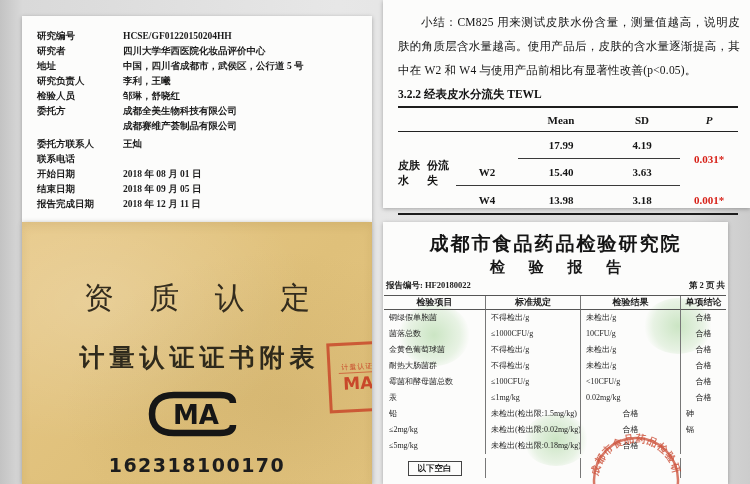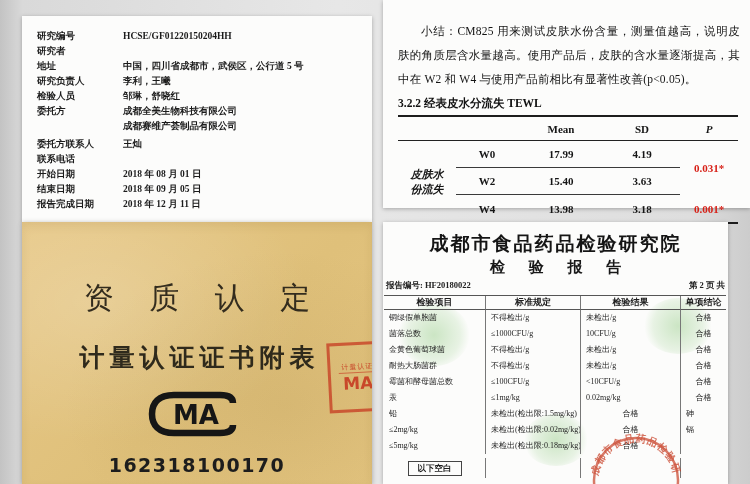--- a/index.html
+++ b/index.html
@@ -9,32 +9,32 @@
     background:linear-gradient(90deg,#c3c3c3 0%,#d9d9d9 3%,#e7e7e7 45%,#dedede 92%,#cccccc 100%); overflow:hidden; }
   .panel { position:absolute; background:#fcfcfb; box-shadow:0 1px 4px rgba(0,0,0,.28); }
 
   
   .p-tl { left:22px; top:16px; width:350px; height:206px; padding:13px 8px 0 15px; }
   .kv { display:flex; font-size:9.5px; font-weight:bold; color:#1b1b1b; line-height:15px; }
   .kv .k { width:86px; flex:none; }
   .kv .v { flex:1; white-space:nowrap; }
 
   
-  .p-tr { left:383px; top:0; width:367px; height:208px; padding:19px 10px 0 15px; }
+  .p-tr { left:383px; top:0; width:367px; height:208px; padding:10px 10px 0 15px; }
   .summary { font-size:11.5px; line-height:24px; color:#141414; text-align:justify; text-indent:2em; letter-spacing:.2px; }
   .tewl-heading { font-size:11.5px; font-weight:bold; color:#111; margin-top:5px; }
   .tewl-table { margin-top:4px; width:340px; display:grid;
     grid-template-columns:58px 62px 86px 76px 1fr; grid-template-rows:24px 27px 27px 27px;
     border-top:2px solid #1d1d1d; border-bottom:2px solid #1d1d1d;
     font-size:11px; font-weight:bold; color:#161616; }
   .tewl-table > div { display:flex; align-items:center; justify-content:center; }
   .hb { border-bottom:1.5px solid #222; }
   .ul { border-bottom:1px solid #3a3a3a; }
   .th-p { font-style:italic; }
-  .grp { grid-row:2 / span 3; grid-column:1; flex-direction:column; line-height:15px;font-style:italic; }
+  .grp { grid-row:2 / span 3; grid-column:1; flex-direction:row; line-height:15px; }
   .pcell { color:#d71f16; }
   .p1 { grid-row:2 / span 2; grid-column:5; }
   .p2 { grid-row:4; grid-column:5; }
 
   
   .p-bl { left:22px; top:222px; width:350px; height:262px;
     background:
       radial-gradient(ellipse at 20% 30%, rgba(255,255,255,.18), transparent 55%),
       radial-gradient(ellipse at 75% 70%, rgba(120,90,30,.10), transparent 60%),
       linear-gradient(135deg,#e7c887 0%,#dfc07a 55%,#e4c580 100%);
@@ -74,20 +74,21 @@
 
 <div class="canvas">
 
   <div class="panel p-tl">
     <div class="kv">
         <span class="k">研究编号</span>
         <span class="v">HCSE/GF01220150204HH</span>
       </div>
     <div class="kv">
         <span class="k">研究者</span>
+        <span class="v">四川大学华西医院化妆品评价中心</span>
       </div>
     <div class="kv">
         <span class="k">地址</span>
         <span class="v">中国，四川省成都市，武侯区，公行道 5 号</span>
       </div>
     <div class="kv">
         <span class="k">研究负责人</span>
         <span class="v">李利，王曦</span>
       </div>
     <div class="kv">
@@ -132,21 +133,20 @@
       <div class="hb" style="grid-row:1;grid-column:2;"></div>
       <div class="hb" style="grid-row:1;grid-column:3;">Mean</div>
       <div class="hb" style="grid-row:1;grid-column:4;">SD</div>
       <div class="hb th-p" style="grid-row:1;grid-column:5;">P</div>
 
       <div class="grp">
         <span>皮肤水</span>
         <span>份流失</span>
       </div>
 
-      <div class="ul" style="grid-row:2;grid-column:2;">W0</div>
       <div class="ul" style="grid-row:2;grid-column:3;">17.99</div>
       <div class="ul" style="grid-row:2;grid-column:4;">4.19</div>
       <div class="pcell p1">0.031*</div>
 
       <div class="ul" style="grid-row:3;grid-column:2;">W2</div>
       <div class="ul" style="grid-row:3;grid-column:3;">15.40</div>
       <div class="ul" style="grid-row:3;grid-column:4;">3.63</div>
 
       <div style="grid-row:4;grid-column:2;">W4</div>
       <div style="grid-row:4;grid-column:3;">13.98</div>

